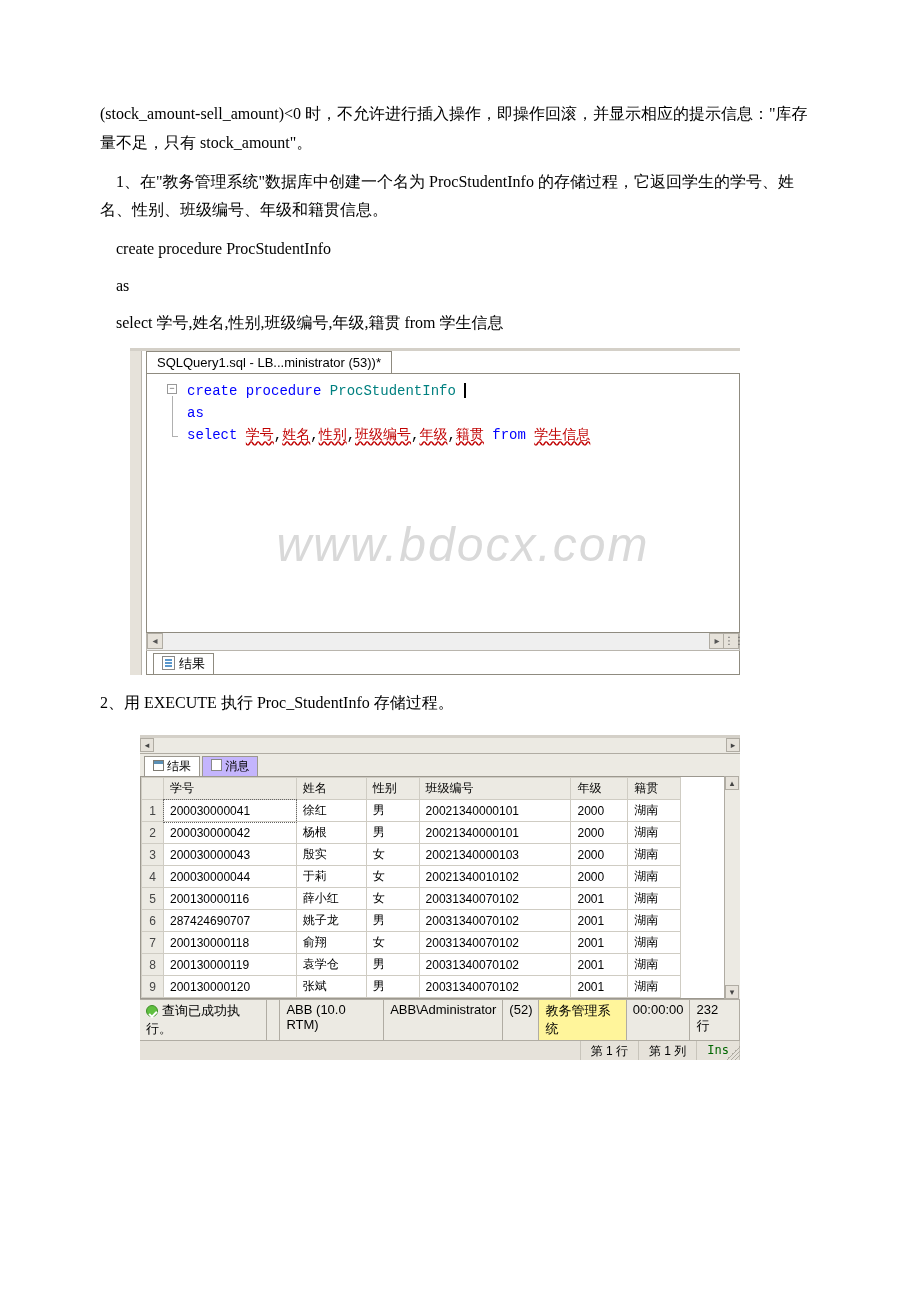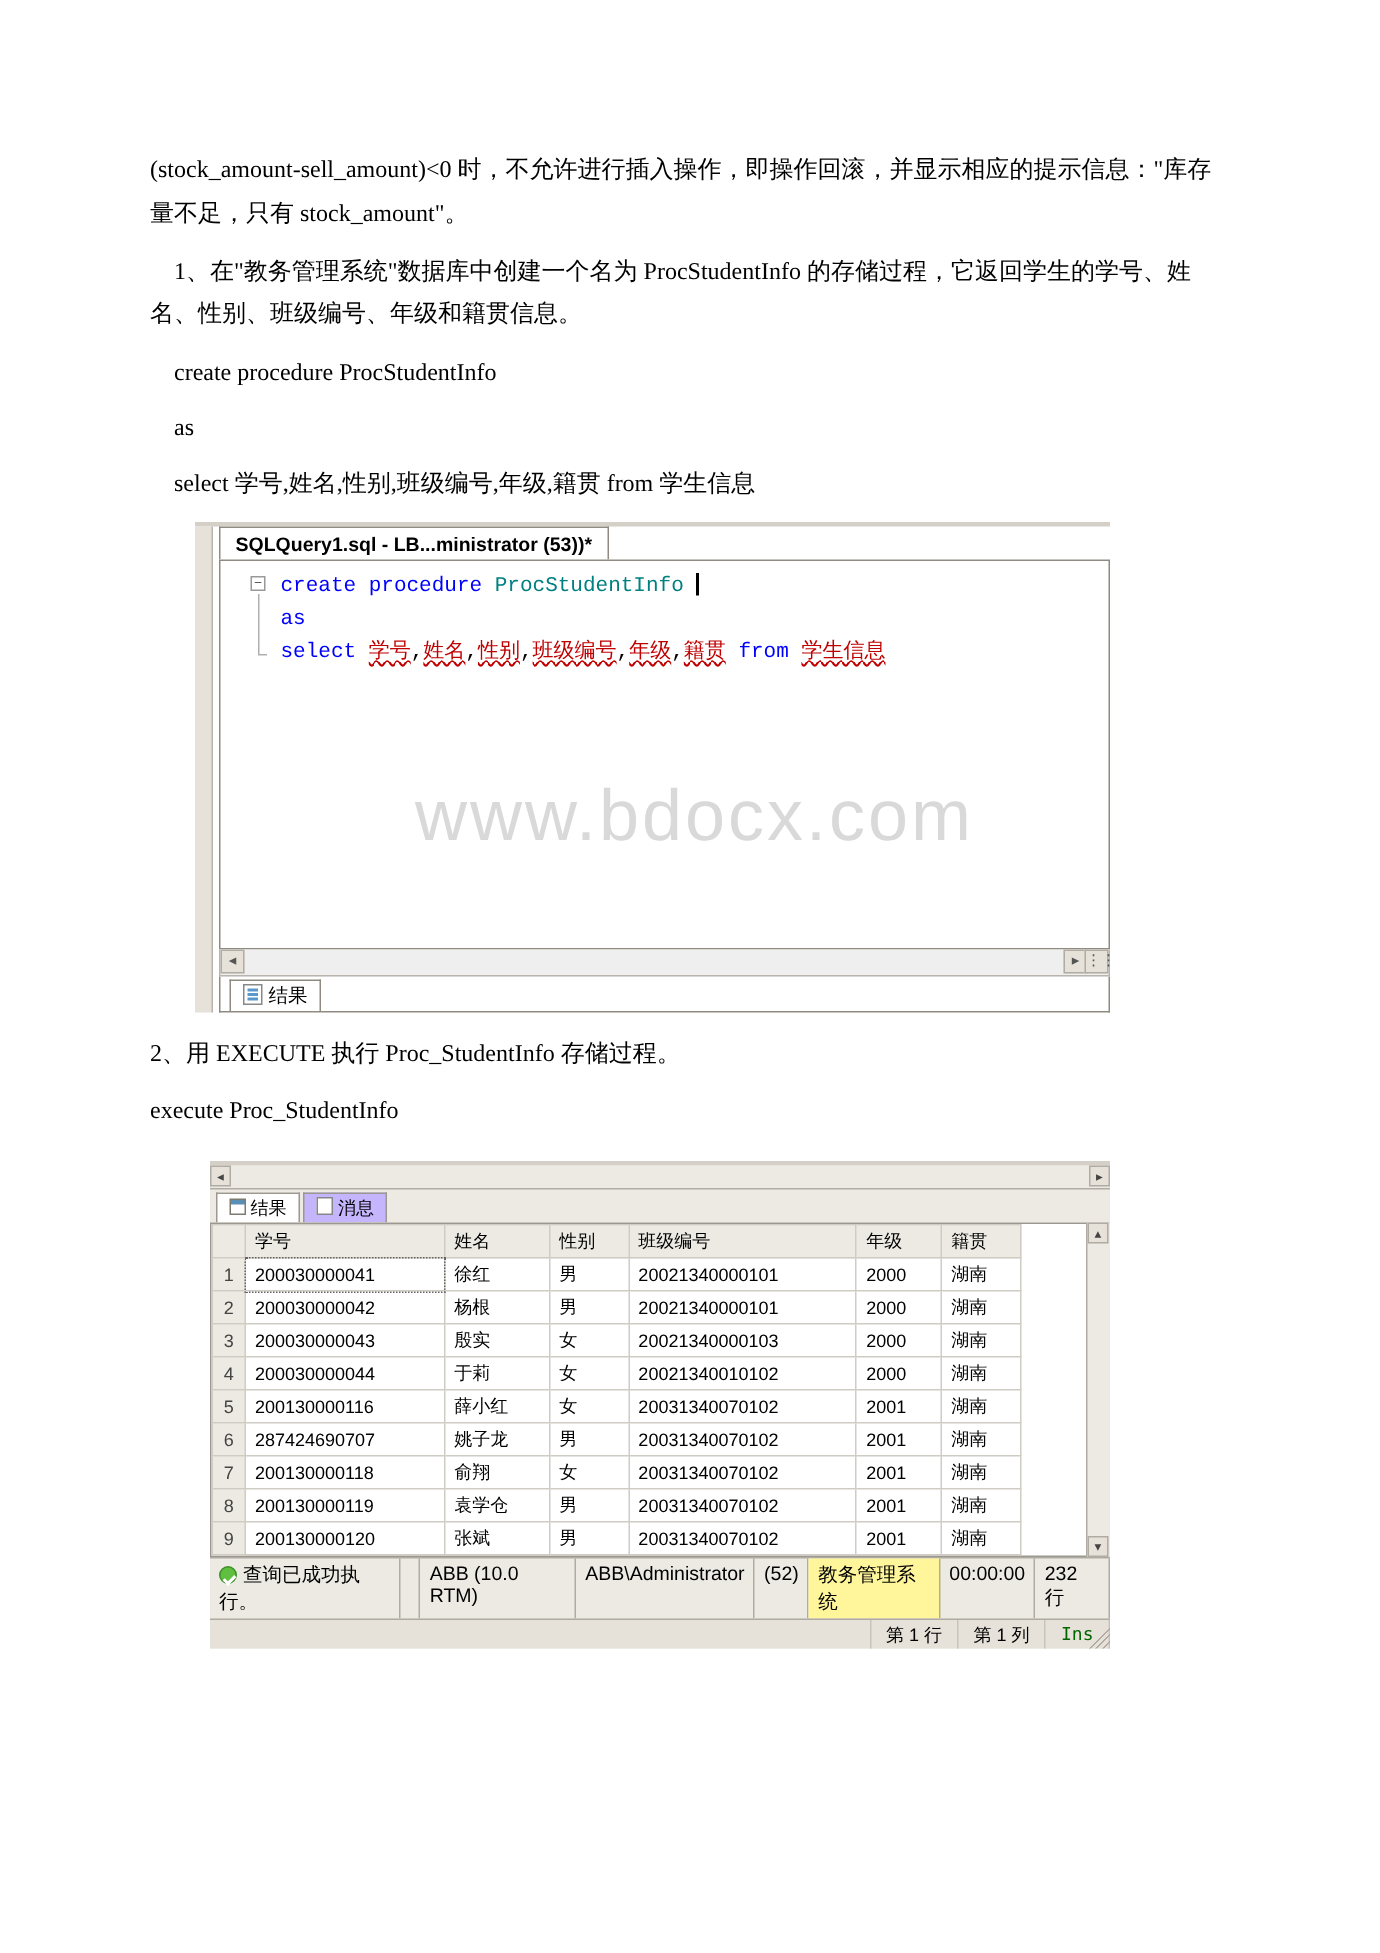--- a/index.html
+++ b/index.html
@@ -48,21 +48,21 @@
       padding: 0;
     }
     .sql-tab {
       display: inline-block;
       background: #ffffff;
       border-top: 1px solid #8f8b80;
       border-left: 1px solid #8f8b80;
       border-right: 1px solid #8f8b80;
       font-family: Tahoma, Arial, sans-serif;
       font-size: 13px;
-      font-weight: bold;
+      font-weight: normal;
       padding: 3px 10px 3px 10px;
       color: #000;
     }
     .sql-body {
       margin-left: 16px;
       border: 1px solid #8f8b80;
       border-top: 1px solid #8f8b80;
       min-height: 260px;
       background: #ffffff;
       position: relative;
@@ -112,20 +112,21 @@
     }
 
     .watermark {
       font-family: Arial, sans-serif;
       font-size: 48px;
       color: #d9d9d9;
       letter-spacing: 2px;
       text-align: center;
       margin-top: 60px;
       user-select: none;
+      font-style: italic;
     }
 
     .sql-hscroll {
       margin-left: 16px;
       height: 18px;
       background: #efefef;
       border: 1px solid #b9b5ad;
       border-top: none;
       position: relative;
     }
@@ -387,21 +388,20 @@
     <div class="sql-result-area">
       <div class="sql-result-tab">
         <span class="tab-inner">
           <span class="doc-icon"></span><span>结果</span>
         </span>
       </div>
     </div>
   </div>
 
   <p class="para">2、用 EXECUTE 执行 Proc_StudentInfo 存储过程。</p>
-  <p class="code-line">execute Proc_StudentInfo</p>
 
   <div class="grid-window">
     <div class="gw-top-scroll">
       <span class="arrow left">◂</span>
       <span class="arrow right">▸</span>
     </div>
     <div class="gw-tabrow">
       <span class="gw-tab"><span class="mini-grid-icon"></span><span>结果</span></span>
       <span class="gw-tab inactive"><span class="mini-doc-icon"></span><span>消息</span></span>
     </div>

